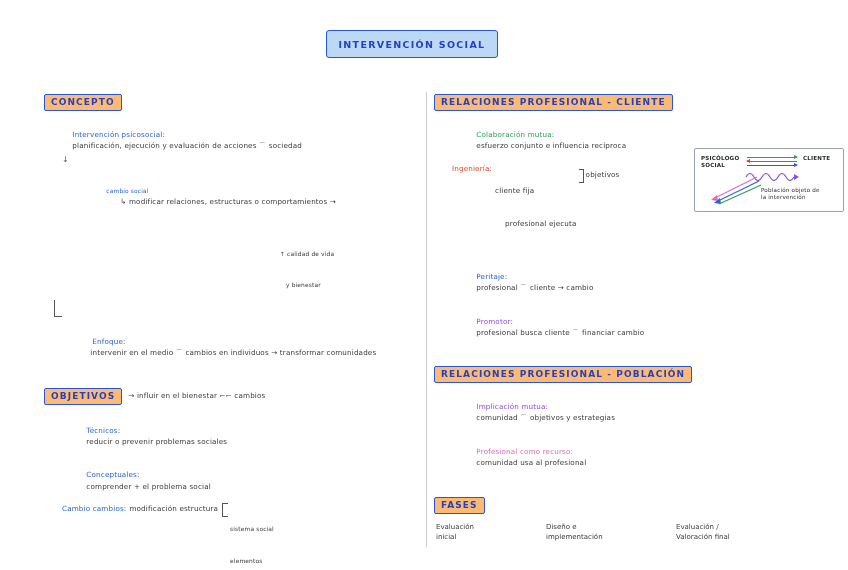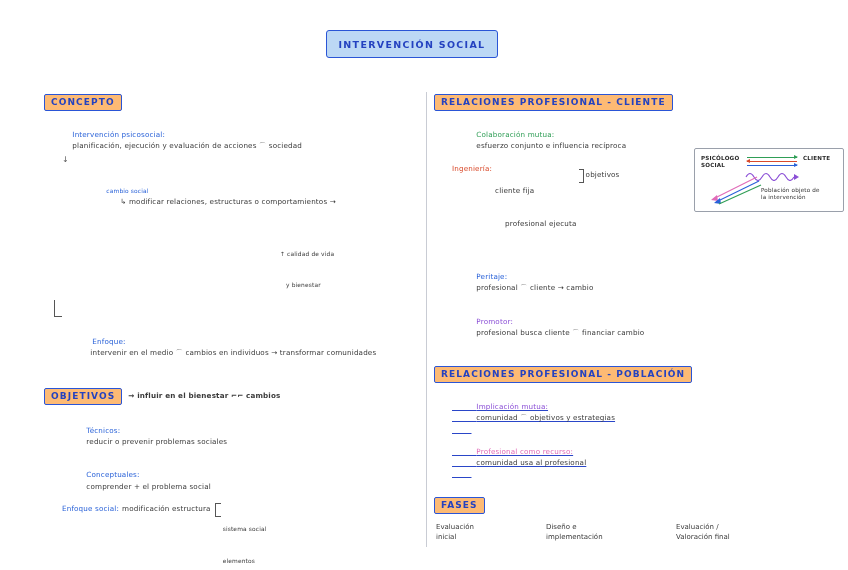--- a/index.html
+++ b/index.html
@@ -109,34 +109,34 @@
           <span style="position:absolute;left:6px;top:-14px;width:7px;height:16px;border-left:1px solid #555;border-bottom:1px solid #555;"></span>
           <span class="lbl" style="margin-left:2px;">Enfoque:</span>
           <span class="dk">intervenir en el medio ⌒ cambios en individuos → transformar comunidades</span>
         </div>
       </div>
     </div>
 
     <div class="sec" style="margin-top:18px;">
       <div style="display:flex;align-items:center;">
         <div class="sec-box" style="margin-bottom:0;">OBJETIVOS</div>
-        <div class="ln dk" style="margin-left:6px;font-weight:bold;">→ influir en el bienestar ⌐⌐ cambios</div>
+        <div class="ln dk" style="margin-left:6px;">→ influir en el bienestar ⌐⌐ cambios</div>
       </div>
       <div style="height:9px;"></div>
       <div class="ind">
         <div class="ln">
           <span class="lbl">Técnicos:</span>
           <span class="dk">reducir o prevenir problemas sociales</span>
         </div>
         <div class="ln">
           <span class="lbl">Conceptuales:</span>
           <span class="dk">comprender + el problema social</span>
         </div>
         <div class="ln row">
-          <span class="lbl">Enfoque social:</span>
+          <span class="lbl">Cambio cambios:</span>
           <span class="dk" style="margin-left:3px;">modificación estructura</span>
           <span style="margin:0 2px 0 4px;display:inline-block;width:5px;border-left:1px solid #555;border-top:1px solid #555;border-bottom:1px solid #555;height:12px;"></span>
           <span class="stackbox">
             <span class="ln xs dk" style="display:block;">sistema social</span>
             <span class="ln xs dk" style="display:block;">elementos</span>
           </span>
         </div>
       </div>
     </div>
 
@@ -165,21 +165,21 @@
           <span class="lbl">Peritaje:</span>
           <span class="dk">profesional ⌒ cliente → cambio</span>
         </div>
         <div class="ln">
           <span style="color:#8b4fd6;">Promotor:</span>
           <span class="dk">profesional busca cliente ⌒ financiar cambio</span>
         </div>
       </div>
     </div>
 
-    <div class="sec" style="margin-top:10px;text-decoration:underline;">
+    <div class="sec" style="margin-top:10px;">
       <div class="sec-box">RELACIONES PROFESIONAL - POBLACIÓN</div>
       <div class="ind">
         <div class="ln">
           <span style="color:#8b4fd6;">Implicación mutua:</span>
           <span class="dk">comunidad ⌒ objetivos y estrategias</span>
         </div>
         <div class="ln">
           <span class="lbl-pk">Profesional como recurso:</span>
           <span class="dk">comunidad usa al profesional</span>
         </div>

